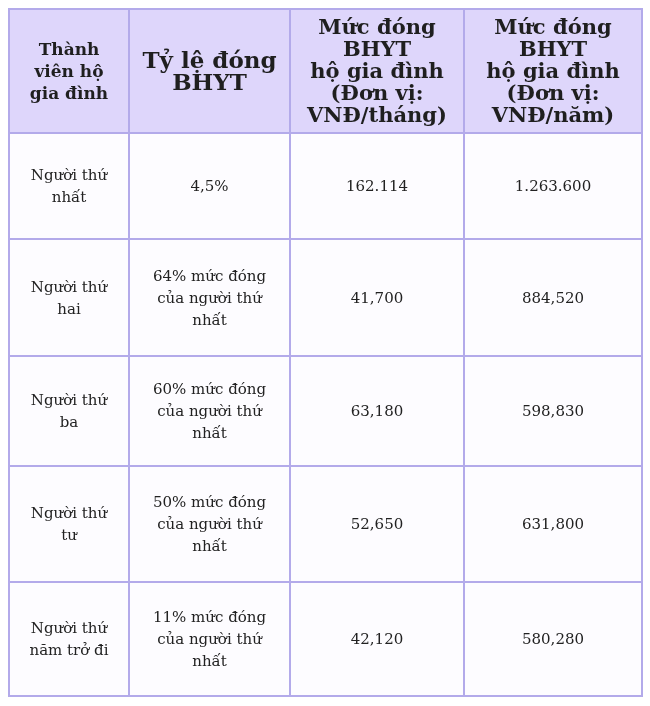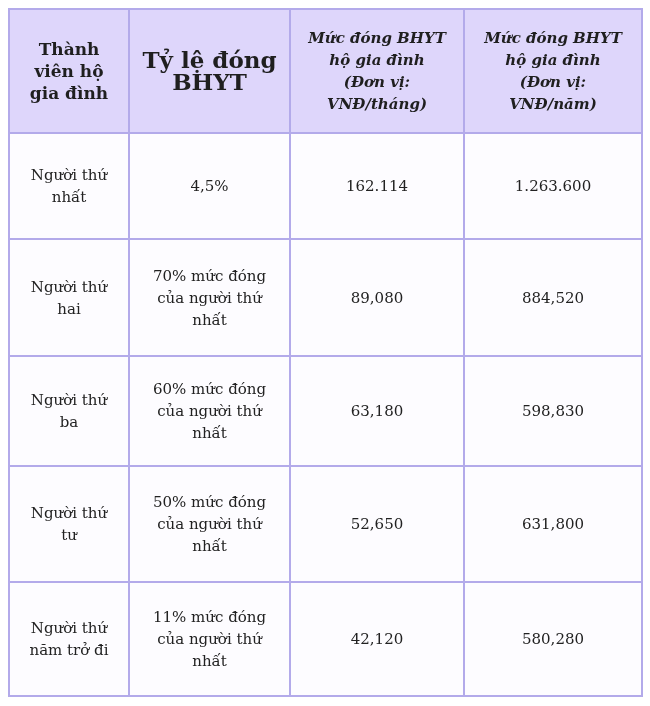--- a/index.html
+++ b/index.html
@@ -28,21 +28,21 @@
       padding: 0 6px;
       line-height: 22px;
     }
     table.bhyt th {
       background: #ded6fb;
       font-weight: bold;
       color: #1f1f1f;
     }
     th.c1 { font-size: 17px; line-height: 26px; }
     th.c2 { font-size: 23px; line-height: 26px; }
-    th.c3, th.c4 { font-size: 15px; line-height: 22px; font-style: italic; }
+    th.c3, th.c4 { font-size: 21px; line-height: 22px; }
     table.bhyt td {
       font-size: 15px;
       background: #fdfcff;
     }
     col.w1 { width: 120px; }
     col.w2 { width: 161px; }
     col.w3 { width: 174px; }
     col.w4 { width: 178px; }
     tr.h0 { height: 124px; }
     tr.h1 { height: 106px; }
@@ -99,25 +99,25 @@
         </td>
         <td>162.114</td>
         <td>1.263.600</td>
       </tr>
       <tr class="h2">
         <td>
           <span class="txt">Người thứ</span><br>
           <span class="txt">hai</span>
         </td>
         <td>
-          <span class="txt">70% mức đóng</span><br>
+          <span class="txt">64% mức đóng</span><br>
           <span class="txt">của người thứ</span><br>
           <span class="txt">nhất</span>
         </td>
-        <td>89,080</td>
+        <td>41,700</td>
         <td>884,520</td>
       </tr>
       <tr class="h3">
         <td>
           <span class="txt">Người thứ</span><br>
           <span class="txt">ba</span>
         </td>
         <td>
           <span class="txt">60% mức đóng</span><br>
           <span class="txt">của người thứ</span><br>

